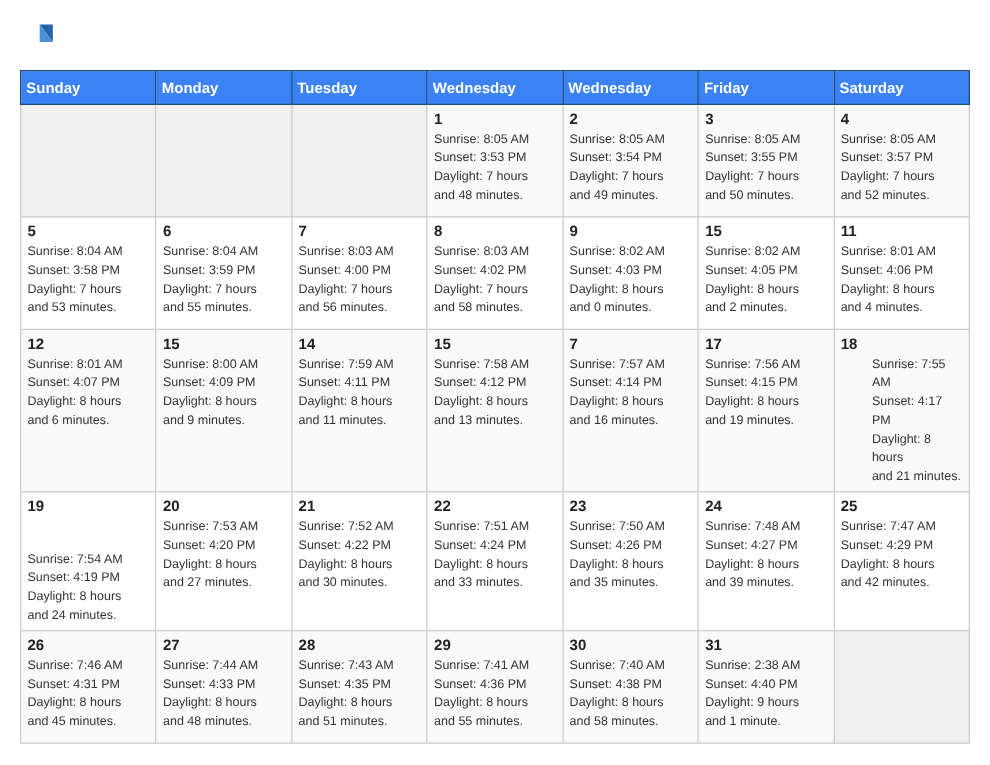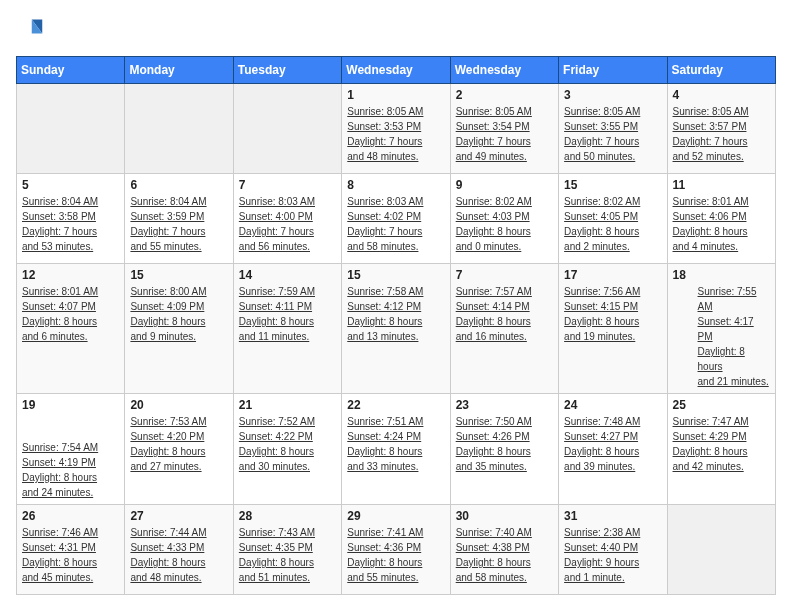--- a/index.html
+++ b/index.html
@@ -82,21 +82,20 @@
     .day-num {
       font-weight: bold;
       font-size: 12px;
       margin-bottom: 2px;
       display: block;
     }
     .cell-text {
       font-size: 10px;
       line-height: 1.5;
       color: #333;
-      text-decoration: underline;
     }
     .empty-cell {
       background: #f0f0f0 !important;
     }
   </style>
 </head>
 <body>
 
 <div class="header">
   <div class="logo">

